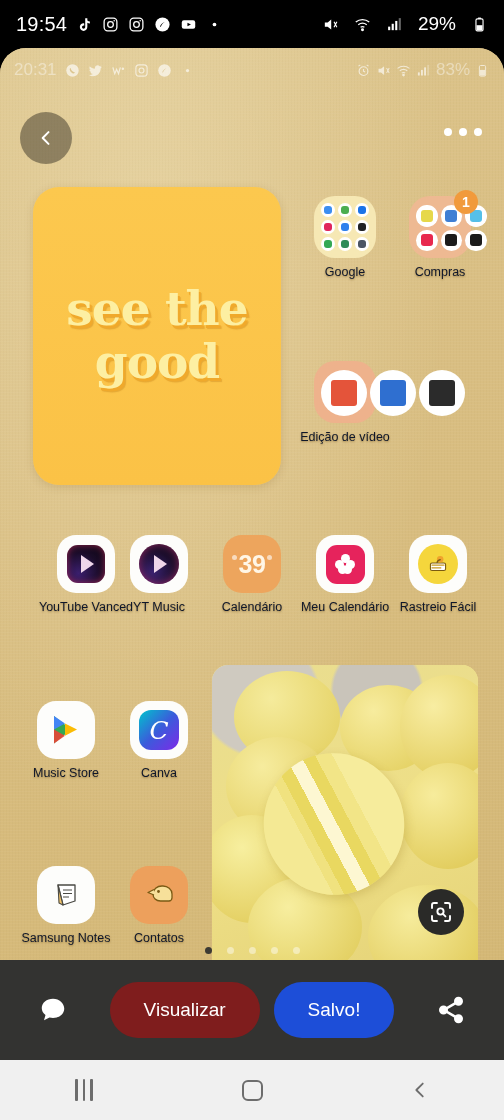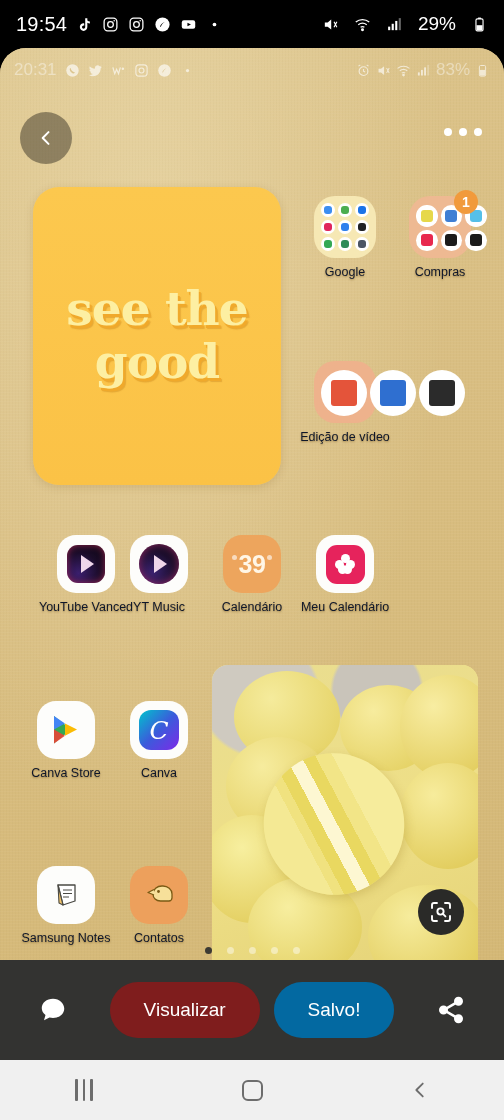--- a/index.html
+++ b/index.html
@@ -175,21 +175,21 @@
   
   .actionbar {
     position: absolute; left: 0; top: 960px; width: 504px; height: 100px;
     background: #333331; display: flex; align-items: center; padding: 0 26px;
   }
   .pill {
     height: 56px; border-radius: 28px; display: flex; align-items: center;
     justify-content: center; padding: 0 34px; font-size: 19px; color: #fff; font-weight: 500;
   }
   .pill.grey { background: #7f1d1d; }
-  .pill.black { background: #0369a1; }
+  .pill.black { background: #1d4ed8; }
   .ab-spacer { flex: 1; }
 
   
   .navbar {
     position: absolute; left: 0; top: 1060px; width: 504px; height: 60px;
     background: #f0f0f0; display: flex; align-items: center; justify-content: space-around;
   }
   .navbtn { width: 90px; height: 48px; display: flex; align-items: center; justify-content: center; }
   .recents { display: flex; gap: 5px; }
   .recents i { width: 2.5px; height: 22px; background: #6d6d6d; display:block; border-radius: 1px; }
@@ -440,32 +440,45 @@
                 <i></i>
                 <i></i>
                 <i></i>
                 <i></i>
               </div>
             </div>
         </div>
         <div class="label">Meu Calendário</div>
       </div>
 
+      <div class="cell" style="left:392px; top:487px;">
+        <div class="tile sq tile-white">
+          <div class="rastreio-core">
+            <svg width="26" height="26" viewBox="0 0 24 24">
+              <rect x="5" y="11" width="14" height="7" rx="1.5" fill="#fff" stroke="#7a5a10" stroke-width="1"></rect>
+              <path d="M6 13h12M6 15.5h9" stroke="#c79a22" stroke-width="1.2"></path>
+              <circle cx="14" cy="7.5" r="3" fill="#f0a32c"></circle>
+              <path d="M11 11c.5-2 2-3 3.5-3" stroke="#7a5a10" stroke-width="1.2" fill="none"></path>
+            </svg>
+          </div>
+        </div>
+        <div class="label">Rastreio Fácil</div>
+      </div>
 
       <div class="cell" style="left:20px; top:653px;">
         <div class="tile sq tile-white">
           <svg width="30" height="32" viewBox="0 0 30 32">
             <path d="M3 2 L20 15.6 L3 29.5 Z" fill="#34a853"></path>
             <path d="M3 2 L20 15.6 L3 29.5 Z" fill="none"></path>
             <path d="M3 2 L14 9.5 L3 15.6 Z" fill="#4285f4"></path>
             <path d="M3 15.6 L14 21.8 L3 29.5 Z" fill="#ea4335" opacity=".9"></path>
             <path d="M14 9.5 L26 15.6 L14 21.8 Z" fill="#fbbc04"></path>
           </svg>
         </div>
-        <div class="label">Canva Store</div>
+        <div class="label">Music Store</div>
       </div>
 
       <div class="cell" style="left:113px; top:653px;">
         <div class="tile sq tile-white">
           <div class="canva-core">C</div>
         </div>
         <div class="label">Canva</div>
       </div>
 
       <div class="cell" style="left:20px; top:818px;">

